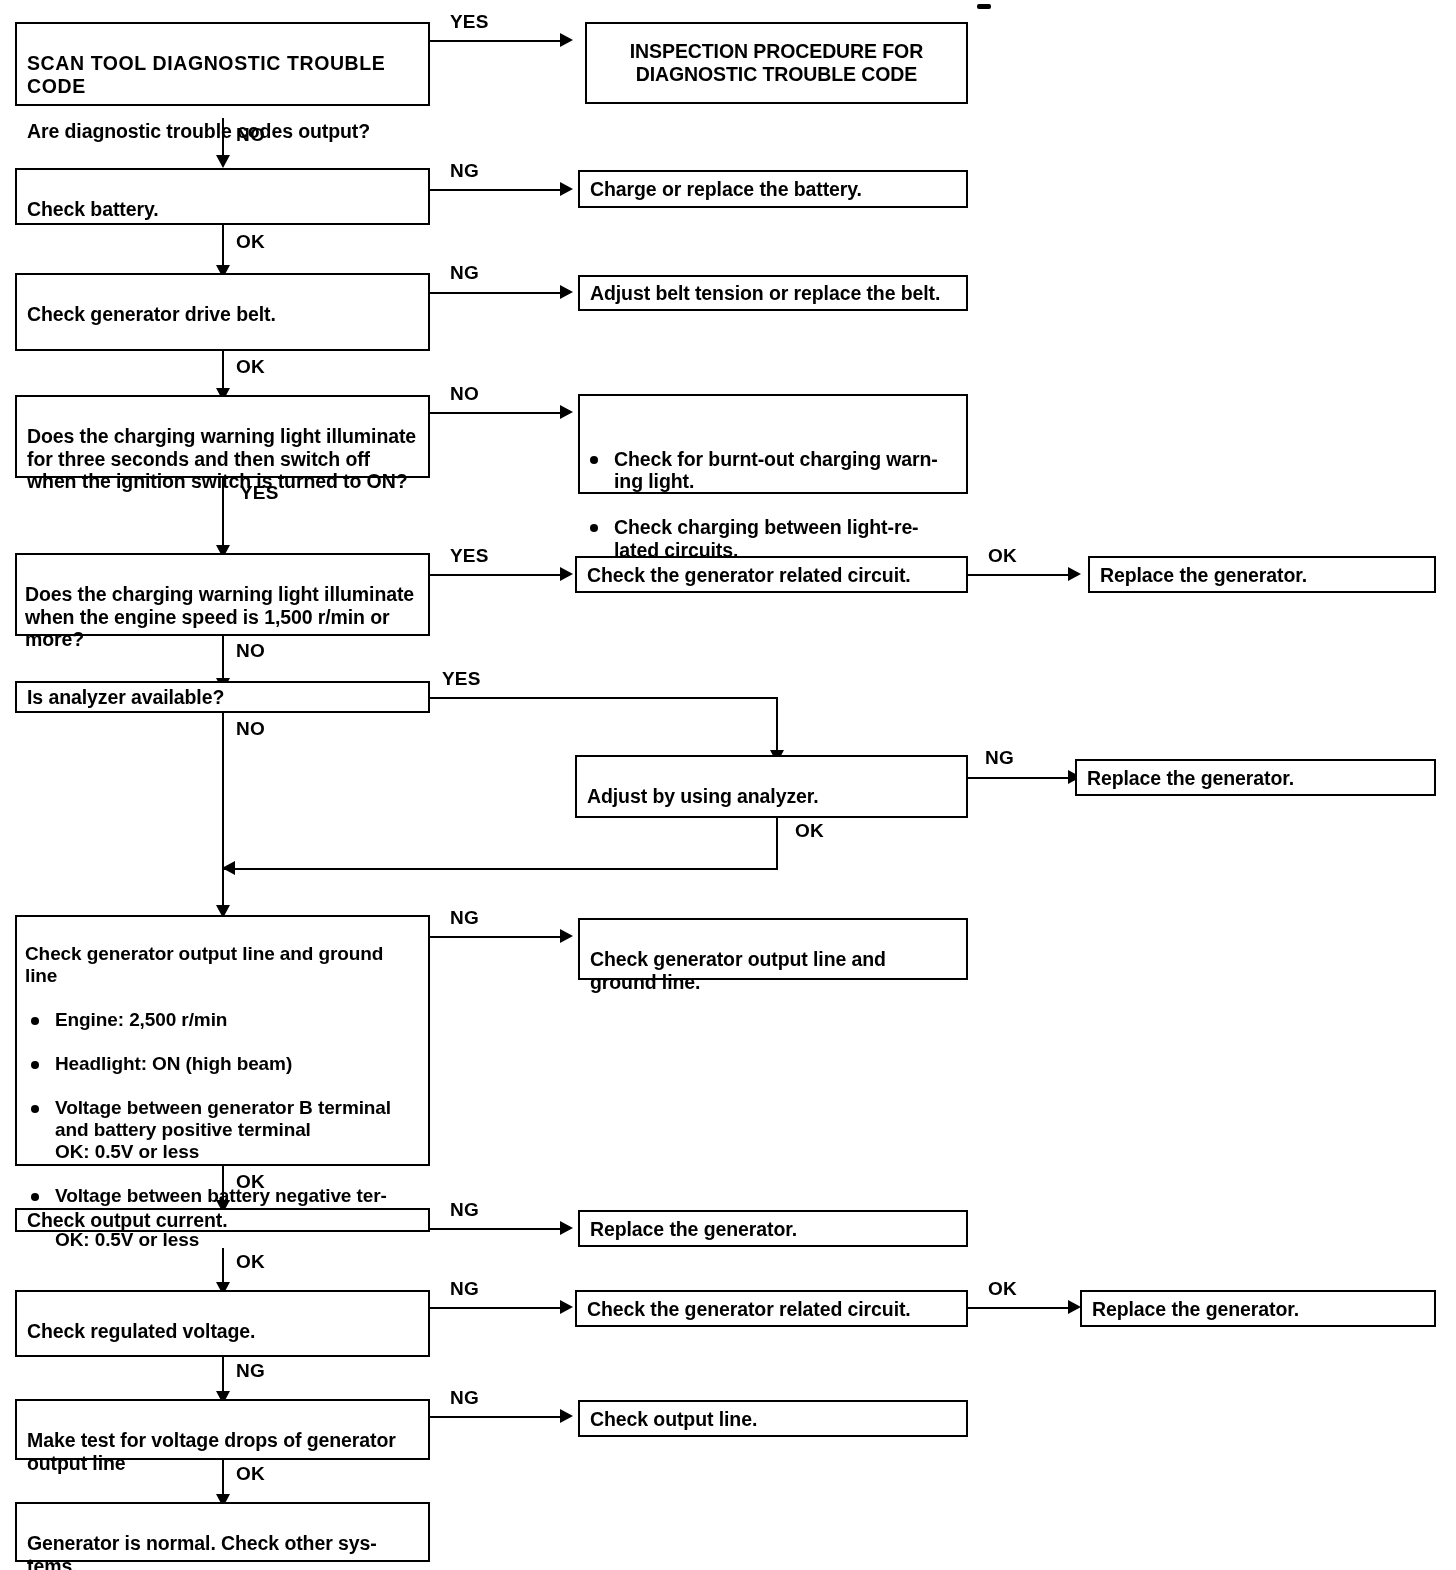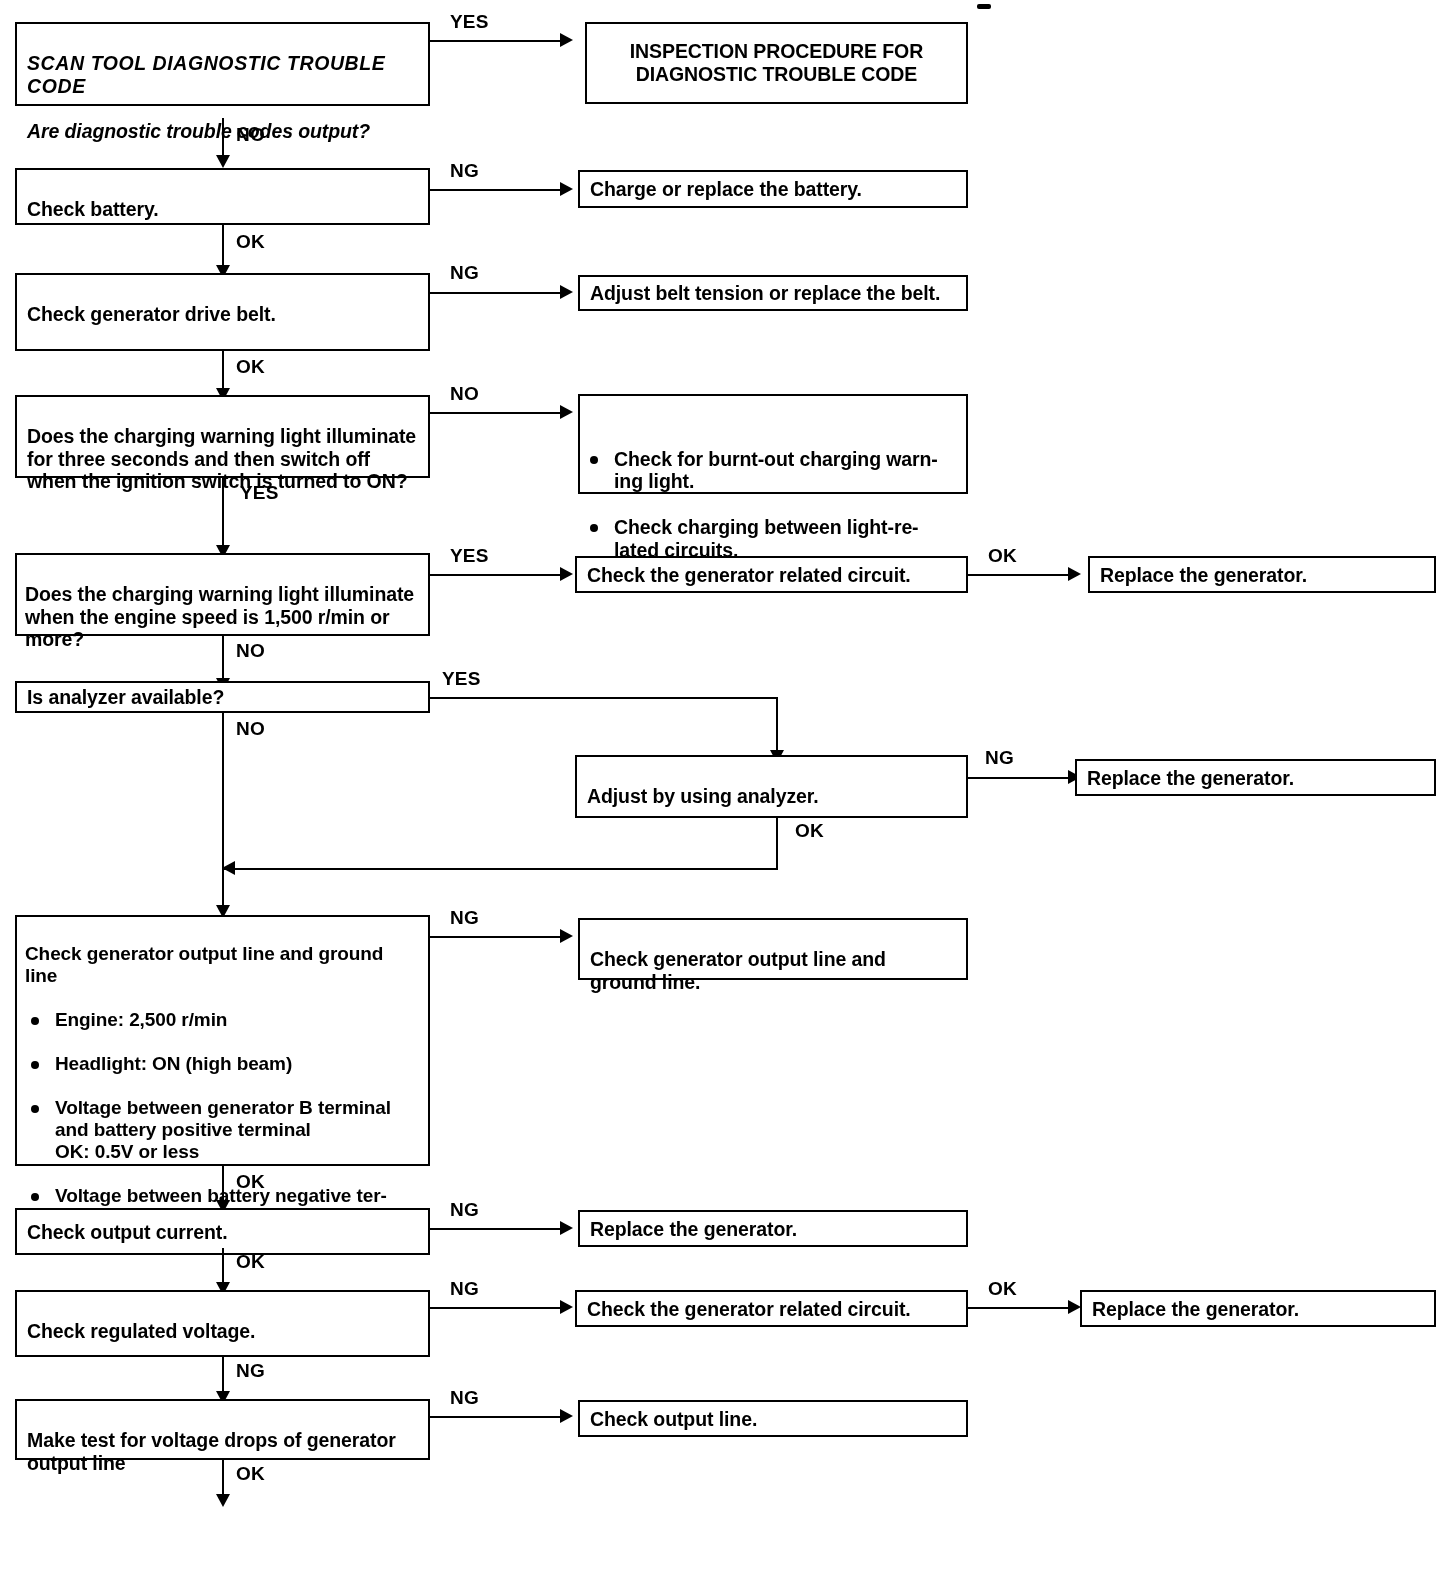--- a/index.html
+++ b/index.html
@@ -100,21 +100,21 @@
     background: #000;
   }
 </style>
 </head>
 <body>
 
 <div id="page">
 
   <div class="speck" style="left:977px; top:4px; width:14px; height:5px; border-radius:2px;"></div>
 
-  <div class="box" style="left:15px; top:22px; width:415px; height:84px;font-style:italic;">
+  <div class="box" style="left:15px; top:22px; width:415px; height:84px;">
     <span class="title">SCAN TOOL  DIAGNOSTIC  TROUBLE CODE</span>
     <span>Are diagnostic trouble codes output?</span>
   </div>
 
   <div class="hline" style="left:430px; top:40px; width:132px;"></div>
   <div class="arrow-r" style="left:560px; top:33px;"></div>
   <div class="lbl" style="left:450px; top:12px;">YES</div>
 
   <div class="box center" style="left:585px; top:22px; width:383px; height:82px; display:flex; flex-direction:column; justify-content:center; align-items:center; padding:0 6px;">
     <span>INSPECTION PROCEDURE FOR</span>
@@ -254,21 +254,21 @@
 
   <div class="box" style="left:578px; top:918px; width:390px; height:62px;">
     <span>Check   generator   output   line   and
 ground line.</span>
   </div>
 
   <div class="vline" style="left:222px; top:1166px; width:0; height:38px;"></div>
   <div class="arrow-d" style="left:216px; top:1200px;"></div>
   <div class="lbl" style="left:236px; top:1172px;">OK</div>
 
-  <div class="box" style="left:15px; top:1208px; width:415px; height:47px; display:flex; align-items:center;">
+  <div class="box" style="left:15px; top:1208px; width:415px; height:24px; display:flex; align-items:center;">
     <span>Check  output  current.</span>
   </div>
 
   <div class="hline" style="left:430px; top:1228px; width:132px;"></div>
   <div class="arrow-r" style="left:560px; top:1221px;"></div>
   <div class="lbl" style="left:450px; top:1200px;">NG</div>
 
   <div class="box" style="left:578px; top:1210px; width:390px; height:37px; display:flex; align-items:center;">
     <span>Replace the generator.</span>
   </div>
@@ -311,14 +311,18 @@
   <div class="lbl" style="left:450px; top:1388px;">NG</div>
 
   <div class="box" style="left:578px; top:1400px; width:390px; height:37px; display:flex; align-items:center;">
     <span>Check output line.</span>
   </div>
 
   <div class="vline" style="left:222px; top:1460px; width:0; height:38px;"></div>
   <div class="arrow-d" style="left:216px; top:1494px;"></div>
   <div class="lbl" style="left:236px; top:1464px;">OK</div>
 
+  <div class="box" style="left:15px; top:1502px; width:415px; height:60px;">
+    <span>Generator is normal.   Check other sys-
+tems.</span>
+  </div>
 
 </div>
 
 </body></html>

